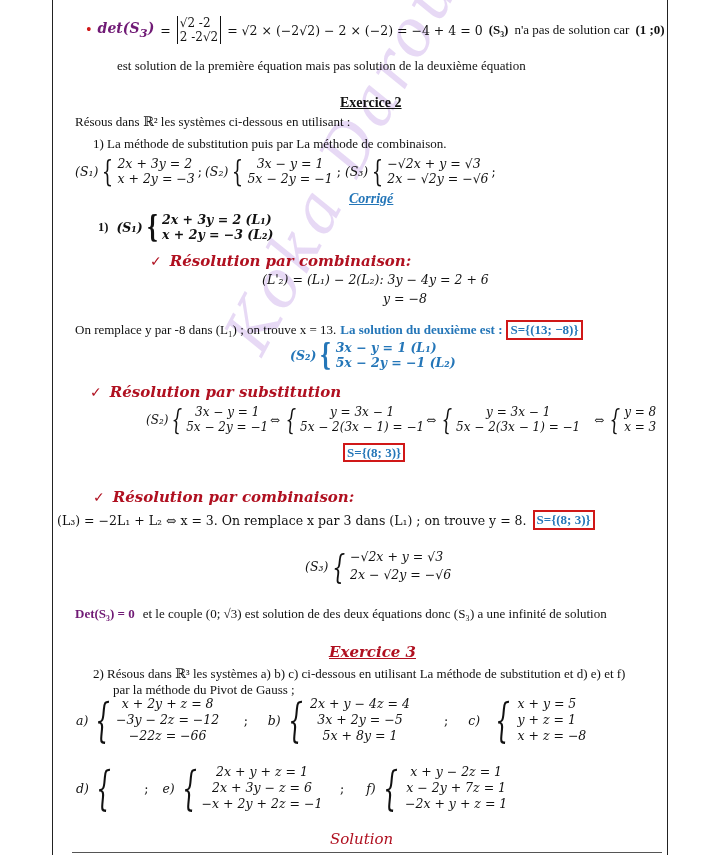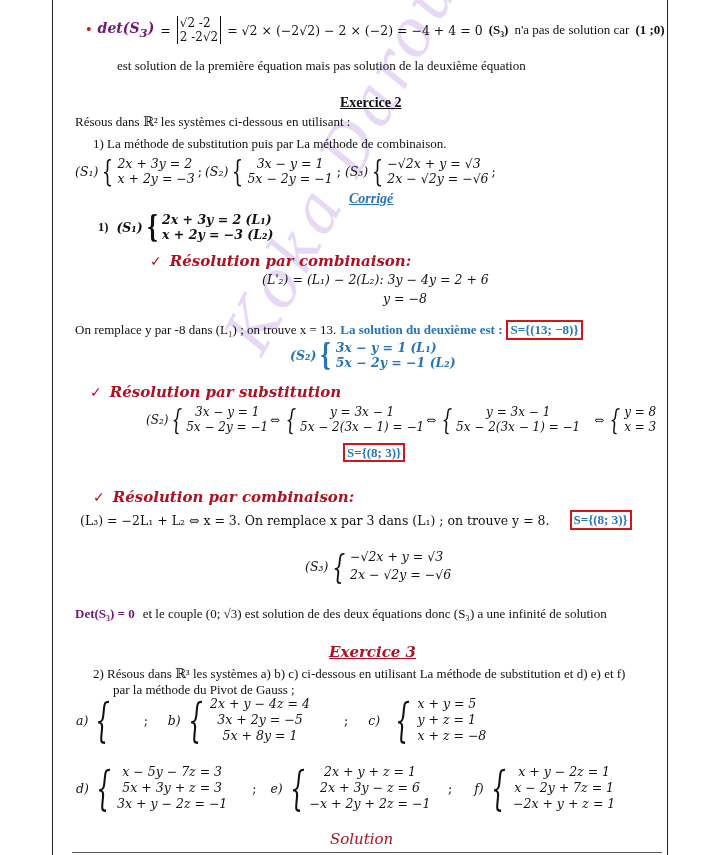--- a/index.html
+++ b/index.html
@@ -144,21 +144,21 @@
   </span>
 </div>
 
 <div class="abs" style="left:343px; top:445px;">
   <span class="boxed">S={(8; 3)}</span>
 </div>
 
 <div class="abs" style="left:93px; top:488px;">
   <span class="check">✓</span><span class="script-head">Résolution par combinaison:</span>
 </div>
-<div class="abs" style="left:80px; top:510px; display:flex; align-items:center; gap:20px;">
+<div class="abs" style="left:57px; top:510px; display:flex; align-items:center; gap:6px;">
   <span class="math" style="font-size:12.5px;">(L₃) = −2L₁ + L₂ ⇔ x = 3. On remplace x par 3 dans (L₁) ; on trouve y = 8.</span>
   <span class="boxed">S={(8; 3)}</span>
 </div>
 
 <div class="abs math mi" style="left:305px; top:548px; display:flex; align-items:center;">
   <span>(S₃)</span>
   <span class="brace" style="font-size:34px; transform:scaleX(0.6);">{</span>
   <span class="lines" style="line-height:18px;">
     <span>−√2x + y = √3</span>
     <span>2x − √2y = −√6</span>
@@ -170,20 +170,25 @@
   <span>et le couple (0; √3) est solution de des deux équations donc (S₃) a une infinité de solution</span>
 </div>
 
 <div class="abs" style="left:329px; top:643px; font-family:'DejaVu Serif', serif; font-style:italic; font-weight:bold; color:#b01020; font-size:15px; text-decoration:underline;">Exercice 3</div>
 <div class="abs" style="left:93px; top:666px;">2) Résous dans ℝ³ les systèmes a) b) c) ci-dessous en utilisant La méthode de substitution et d) e) et f)</div>
 <div class="abs" style="left:113px; top:682px;">par la méthode du Pivot de Gauss ;</div>
 
 <div class="abs math mi" style="left:76px; top:696px; display:flex; align-items:center; font-size:12.5px;">
   <span>a)</span>
   <span class="brace" style="font-size:46px; transform:scaleX(0.5);">{</span>
+  <span class="lines center" style="line-height:16px; width:100px;">
+    <span>x + 2y + z = 8</span>
+    <span>−3y − 2z = −12</span>
+    <span>−22z = −66</span>
+  </span>
   <span style="margin:0 20px 0 26px; font-style:normal;">;</span>
   <span>b)</span>
   <span class="brace" style="font-size:46px; transform:scaleX(0.5);">{</span>
   <span class="lines center" style="line-height:16px; width:100px;">
     <span>2x + y − 4z = 4</span>
     <span>3x + 2y = −5</span>
     <span>5x + 8y = 1</span>
   </span>
   <span style="margin:0 20px 0 34px; font-style:normal;">;</span>
   <span>c)</span>
@@ -191,25 +196,20 @@
   <span class="lines" style="line-height:16px;">
     <span>x + y = 5</span>
     <span>y + z = 1</span>
     <span>x + z = −8</span>
   </span>
 </div>
 
 <div class="abs math mi" style="left:76px; top:764px; display:flex; align-items:center; font-size:12.5px;">
   <span>d)</span>
   <span class="brace" style="font-size:46px; transform:scaleX(0.5);">{</span>
-  <span class="lines center" style="line-height:16px; width:108px;">
-    <span>x − 5y − 7z = 3</span>
-    <span>5x + 3y + z = 3</span>
-    <span>3x + y − 2z = −1</span>
-  </span>
   <span style="margin:0 14px 0 26px; font-style:normal;">;</span>
   <span>e)</span>
   <span class="brace" style="font-size:46px; transform:scaleX(0.5);">{</span>
   <span class="lines center" style="line-height:16px; width:116px;">
     <span>2x + y + z = 1</span>
     <span>2x + 3y − z = 6</span>
     <span>−x + 2y + 2z = −1</span>
   </span>
   <span style="margin:0 22px 0 20px; font-style:normal;">;</span>
   <span>f)</span>

